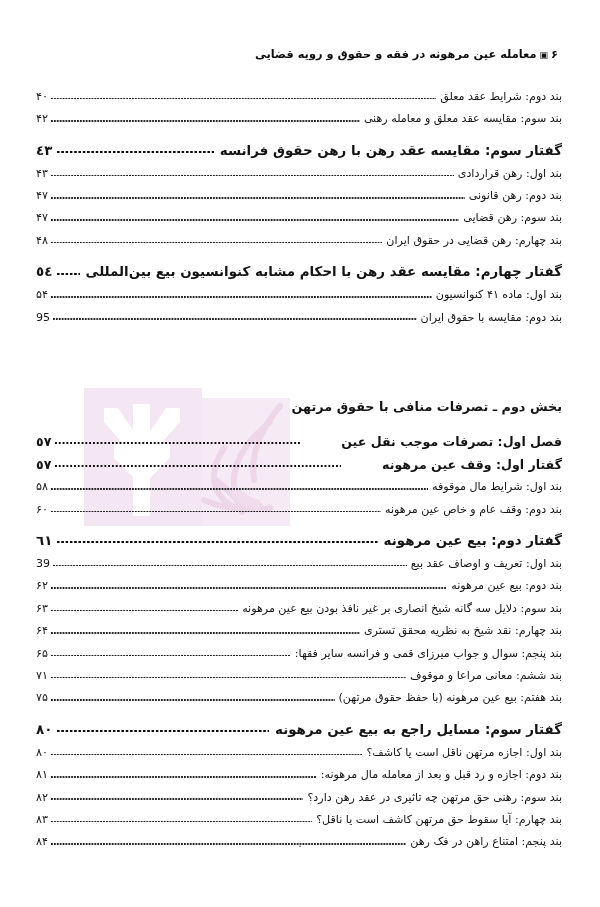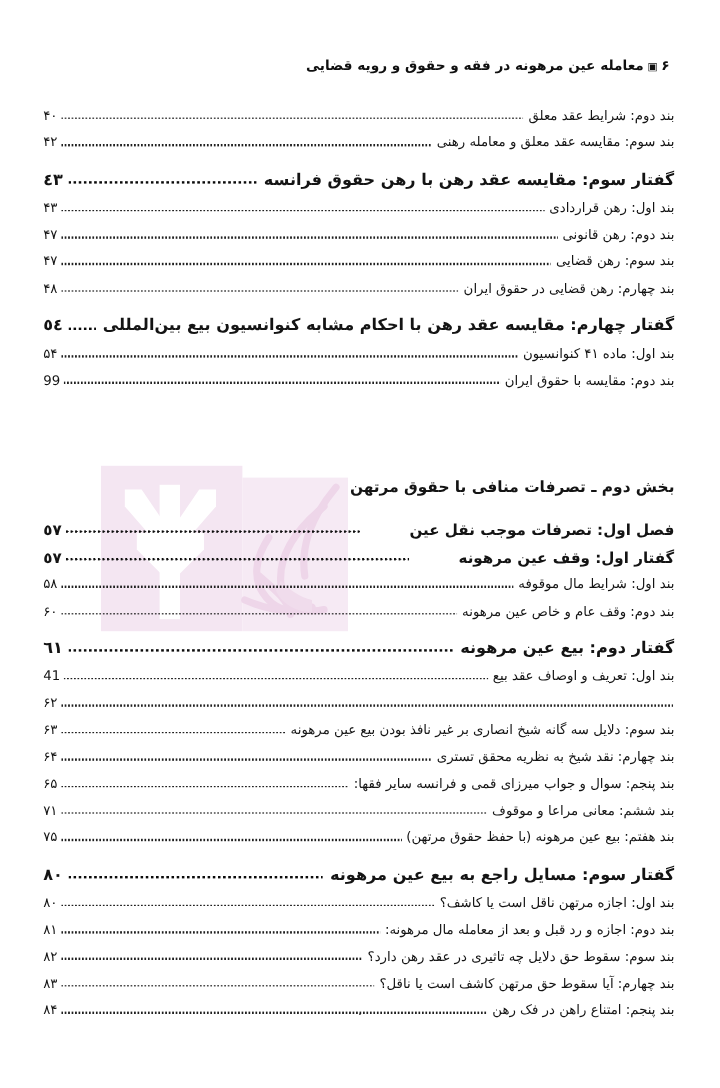--- a/index.html
+++ b/index.html
@@ -257,21 +257,21 @@
         <span class="toc-page">٥٤</span>
       </div>
       <div class="toc-row lvl-band">
         <span class="toc-label">بند اول: ماده ۴۱ کنوانسیون</span>
         <span class="toc-leader"></span>
         <span class="toc-page">۵۴</span>
       </div>
       <div class="toc-row lvl-band">
         <span class="toc-label">بند دوم: مقایسه با حقوق ایران</span>
         <span class="toc-leader"></span>
-        <span class="toc-page">99</span>
+        <span class="toc-page">95</span>
       </div>
       <div class="gap-md"></div>
       <div class="gap-lg"></div>
       <div class="part-heading">بخش دوم ـ تصرفات منافی با حقوق مرتهن</div>
       <div class="gap-sm"></div>
       <div class="gap-sm"></div>
       <div class="toc-row lvl-fasl">
         <span class="toc-label">فصل اول: تصرفات موجب نقل عین</span>
         <span class="toc-leader"></span>
         <span class="toc-page">٥٧</span>
@@ -293,23 +293,24 @@
       </div>
       <div class="gap-sm"></div>
       <div class="toc-row lvl-goftar">
         <span class="toc-label">گفتار دوم: بیع عین مرهونه</span>
         <span class="toc-leader"></span>
         <span class="toc-page">٦١</span>
       </div>
       <div class="toc-row lvl-band">
         <span class="toc-label">بند اول: تعریف و اوصاف عقد بیع</span>
         <span class="toc-leader"></span>
-        <span class="toc-page">41</span>
-      </div>
-      <div class="toc-row lvl-band">
+        <span class="toc-page">39</span>
+      </div>
+      <div class="toc-row lvl-band">
+        <span class="toc-label">بند دوم: بیع عین مرهونه</span>
         <span class="toc-leader"></span>
         <span class="toc-page">۶۲</span>
       </div>
       <div class="toc-row lvl-band">
         <span class="toc-label">بند سوم: دلایل سه گانه شیخ انصاری بر غیر نافذ بودن بیع عین مرهونه</span>
         <span class="toc-leader"></span>
         <span class="toc-page">۶۳</span>
       </div>
       <div class="toc-row lvl-band">
         <span class="toc-label">بند چهارم: نقد شیخ به نظریه محقق تستری</span>
@@ -341,21 +342,21 @@
         <span class="toc-label">بند اول: اجازه مرتهن ناقل است یا کاشف؟</span>
         <span class="toc-leader"></span>
         <span class="toc-page">۸۰</span>
       </div>
       <div class="toc-row lvl-band">
         <span class="toc-label">بند دوم: اجازه و رد قبل و بعد از معامله مال مرهونه:</span>
         <span class="toc-leader"></span>
         <span class="toc-page">۸۱</span>
       </div>
       <div class="toc-row lvl-band">
-        <span class="toc-label">بند سوم: سقوط حق دلایل چه تاثیری در عقد رهن دارد؟</span>
+        <span class="toc-label">بند سوم: رهنی حق مرتهن چه تاثیری در عقد رهن دارد؟</span>
         <span class="toc-leader"></span>
         <span class="toc-page">۸۲</span>
       </div>
       <div class="toc-row lvl-band">
         <span class="toc-label">بند چهارم: آیا سقوط حق مرتهن کاشف است یا ناقل؟</span>
         <span class="toc-leader"></span>
         <span class="toc-page">۸۳</span>
       </div>
       <div class="toc-row lvl-band">
         <span class="toc-label">بند پنجم: امتناع راهن در فک رهن</span>

